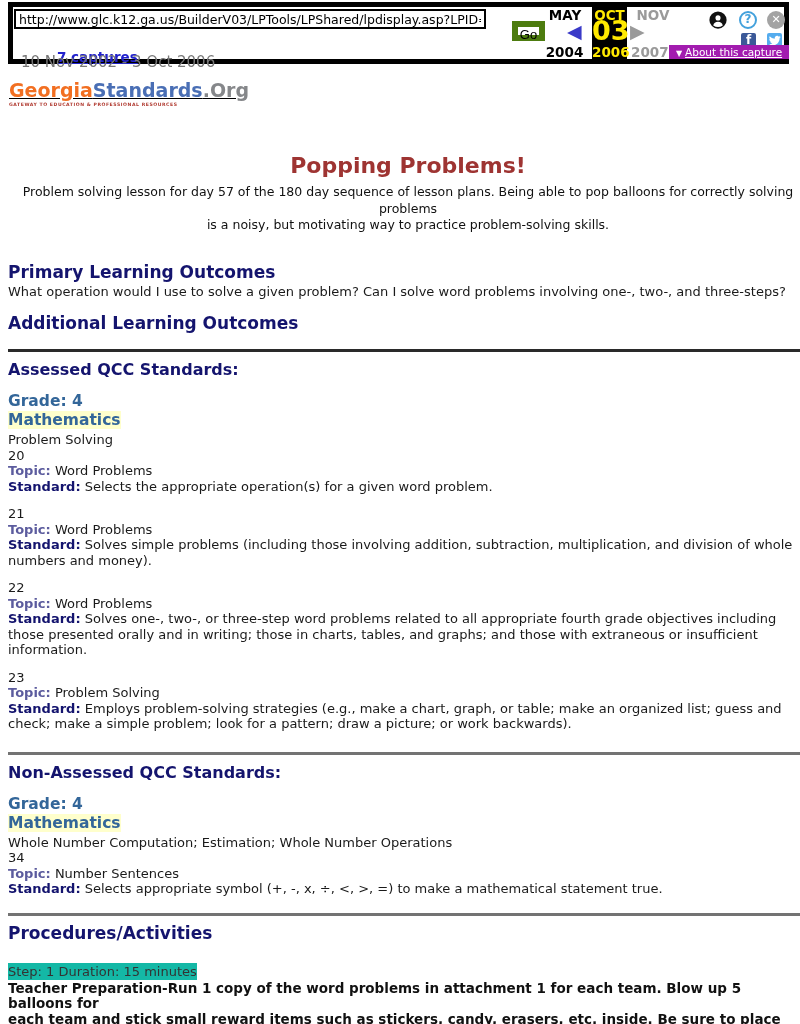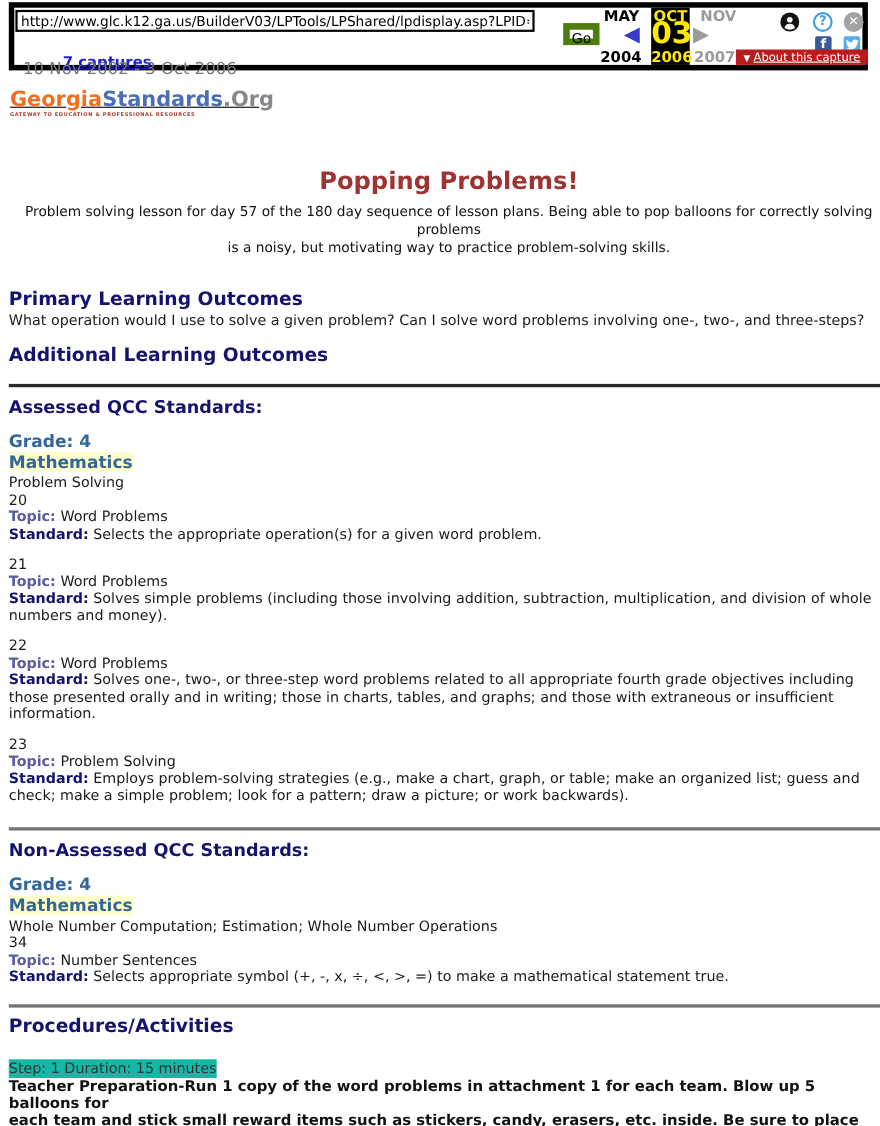--- a/index.html
+++ b/index.html
@@ -35,21 +35,21 @@
   .wb-person { left: 696px; }
   .wb-help { left: 726px; background: #fff; border: 2.5px solid #43a1dc; color: #43a1dc;
     font-size: 12px; font-weight: bold; line-height: 13px; }
   .wb-close { left: 754px; background: #a3a3a3; color: #fff; font-size: 11px; font-weight: bold;
     line-height: 18px; }
   .wb-sq { position: absolute; top: 26px; width: 15px; height: 15px; border-radius: 2px;
     color: #fff; text-align: center; cursor: pointer; }
   .wb-fb { left: 728px; background: #3b5998; font-size: 12px; font-weight: bold; line-height: 15px; }
   .wb-tw { left: 754px; background: #55acee; }
   .wb-about { position: absolute; left: 656px; top: 38px; width: 120px; height: 14px;
-    background: #b91c1c; color: #fff; font-size: 10.5px; line-height: 14px; text-align: center;
+    background: #a21caf; color: #fff; font-size: 10.5px; line-height: 14px; text-align: center;
     cursor: pointer; }
   .wb-about u { text-decoration: underline; }
   .wb-about .tri { font-size: 8px; margin-right: 3px; }
 
   
   .logo { margin: 15px 0 0 9px; cursor: pointer; width: 190px; }
   .logo-line { font-size: 19px; font-weight: bold; letter-spacing: 0px; text-decoration: underline; }
   .logo-g { color: #f26f21; }
   .logo-s { color: #4a6fb5; }
   .logo-o { color: #85878a; }

